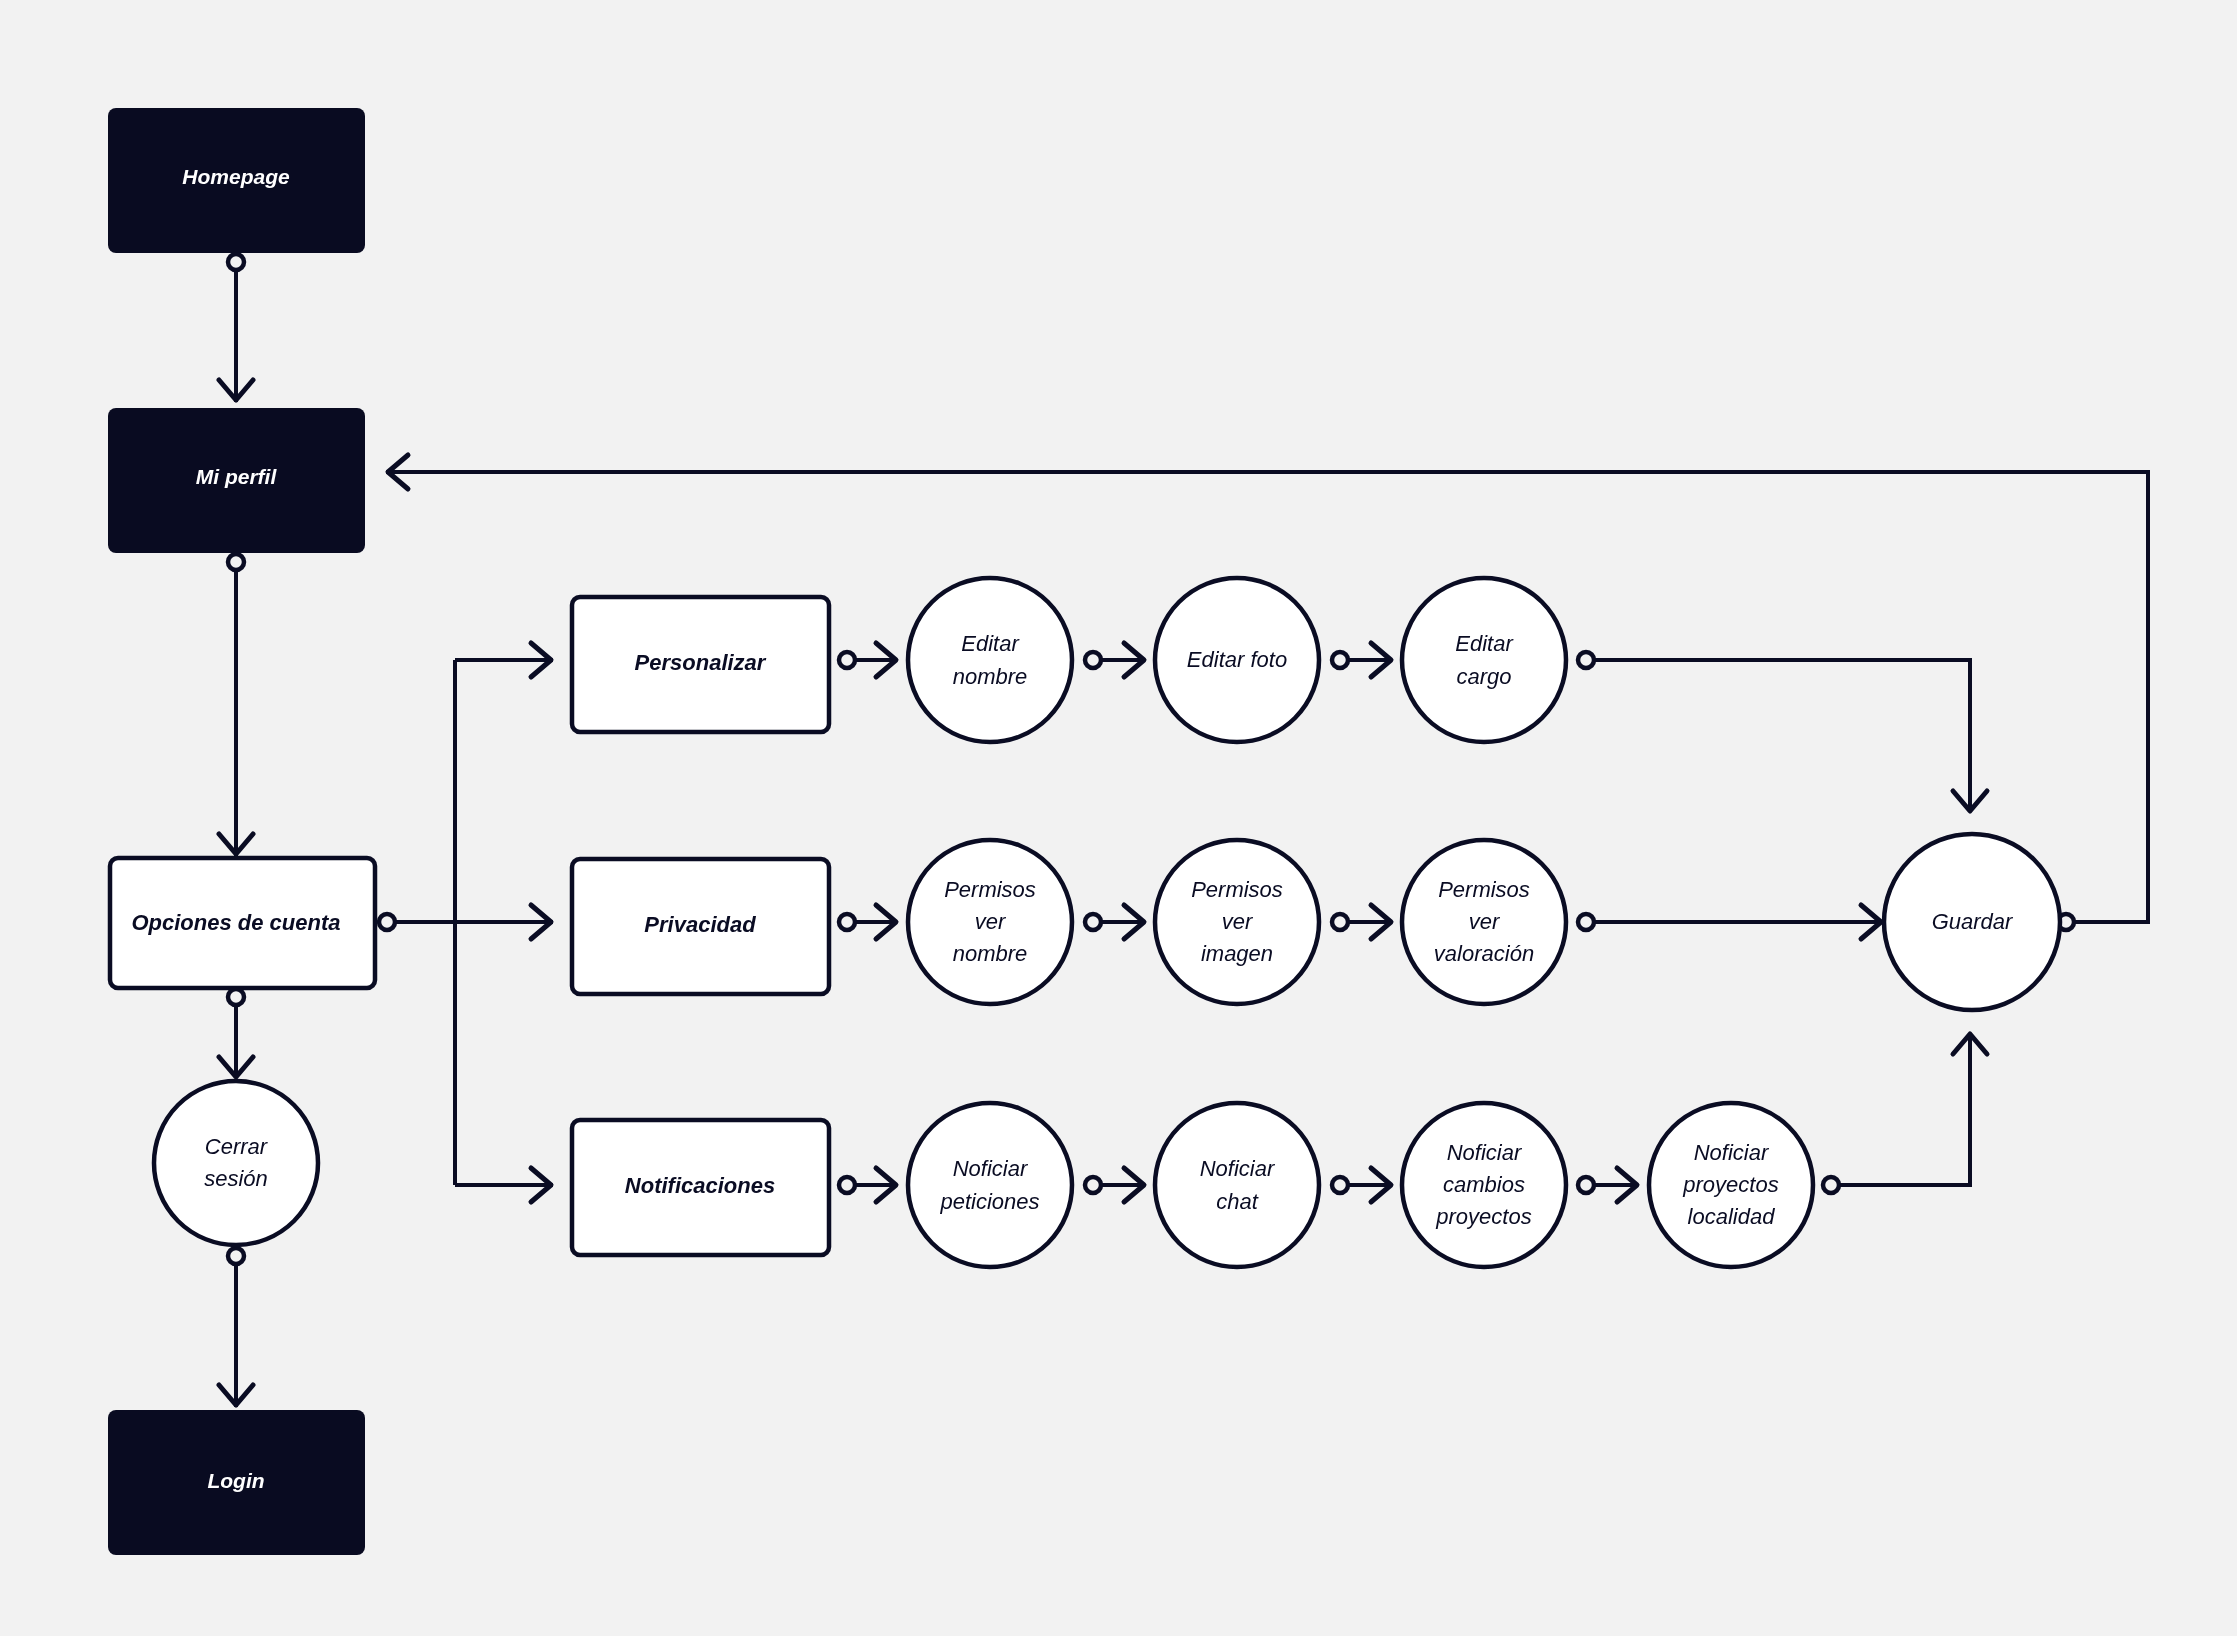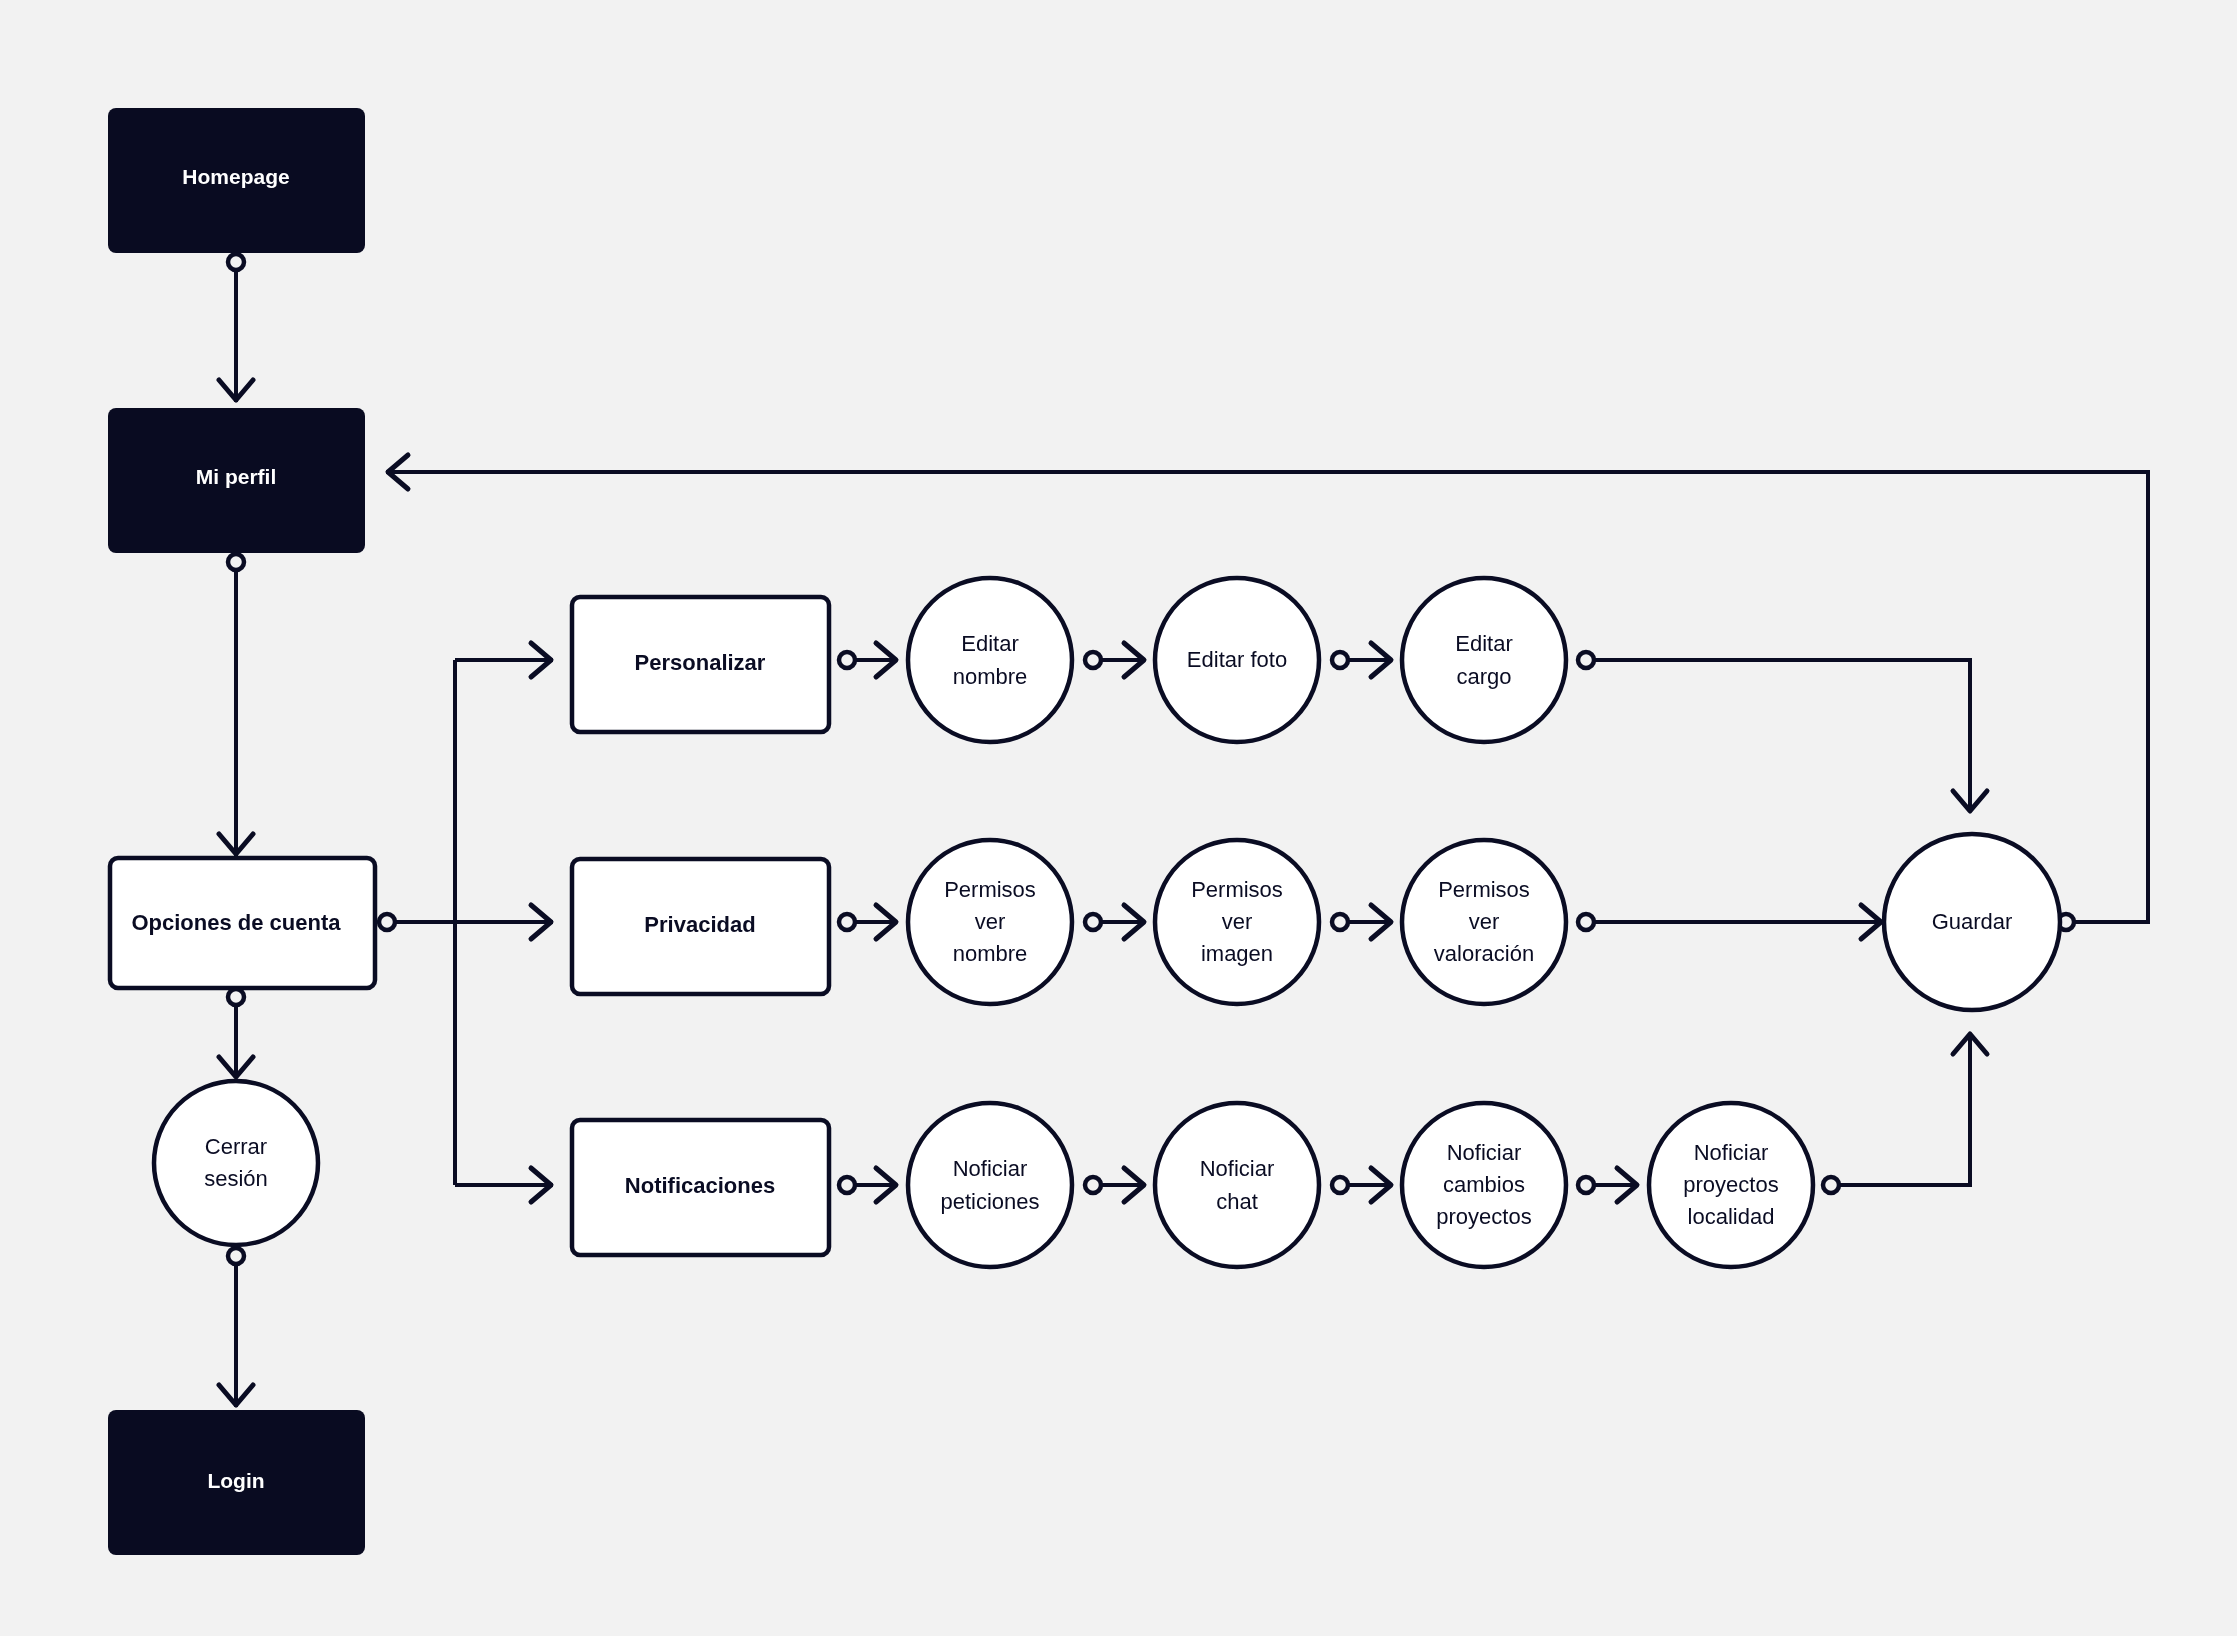--- a/index.html
+++ b/index.html
@@ -11,20 +11,21 @@
     width: 2237px;
     height: 1636px;
     font-family: "Liberation Sans", sans-serif;
     overflow: hidden;
   }
   #diagram-root {
     position: relative;
     width: 2237px;
     height: 1636px;
     background: #f2f2f2;
+    font-style: italic;
   }
   svg.flow-canvas {
     position: absolute;
     inset: 0;
     width: 2237px;
     height: 1636px;
     display: block;
   }
   .edge-line {
     fill: none;

